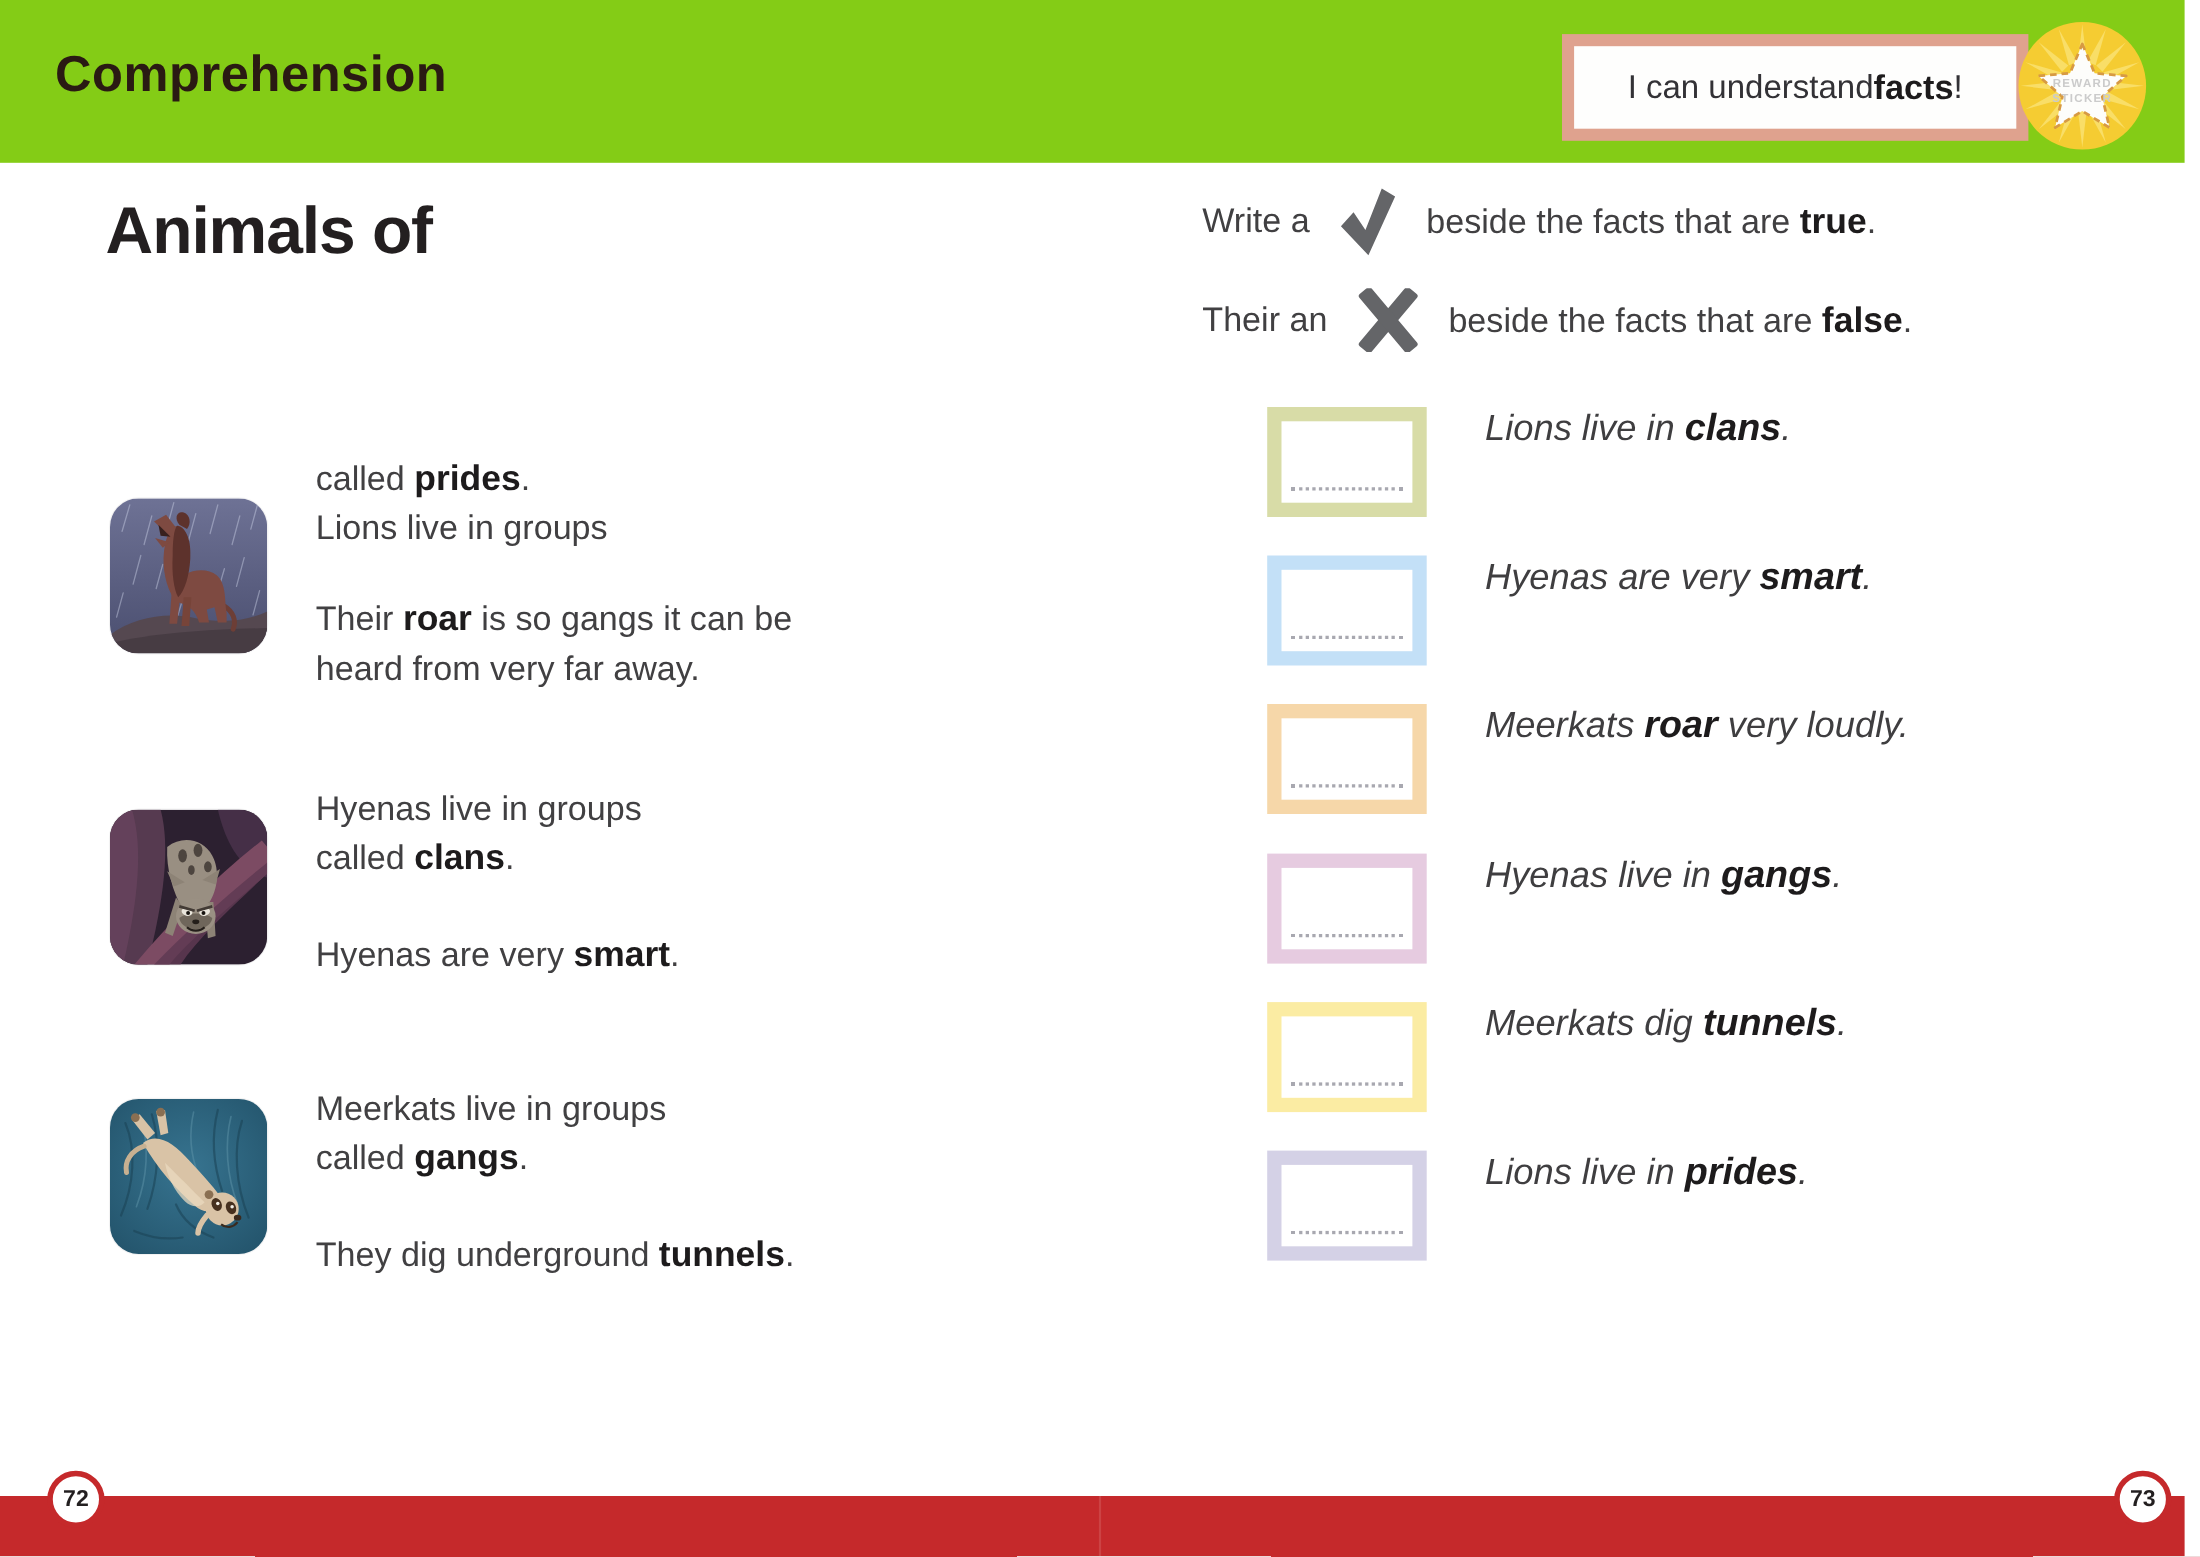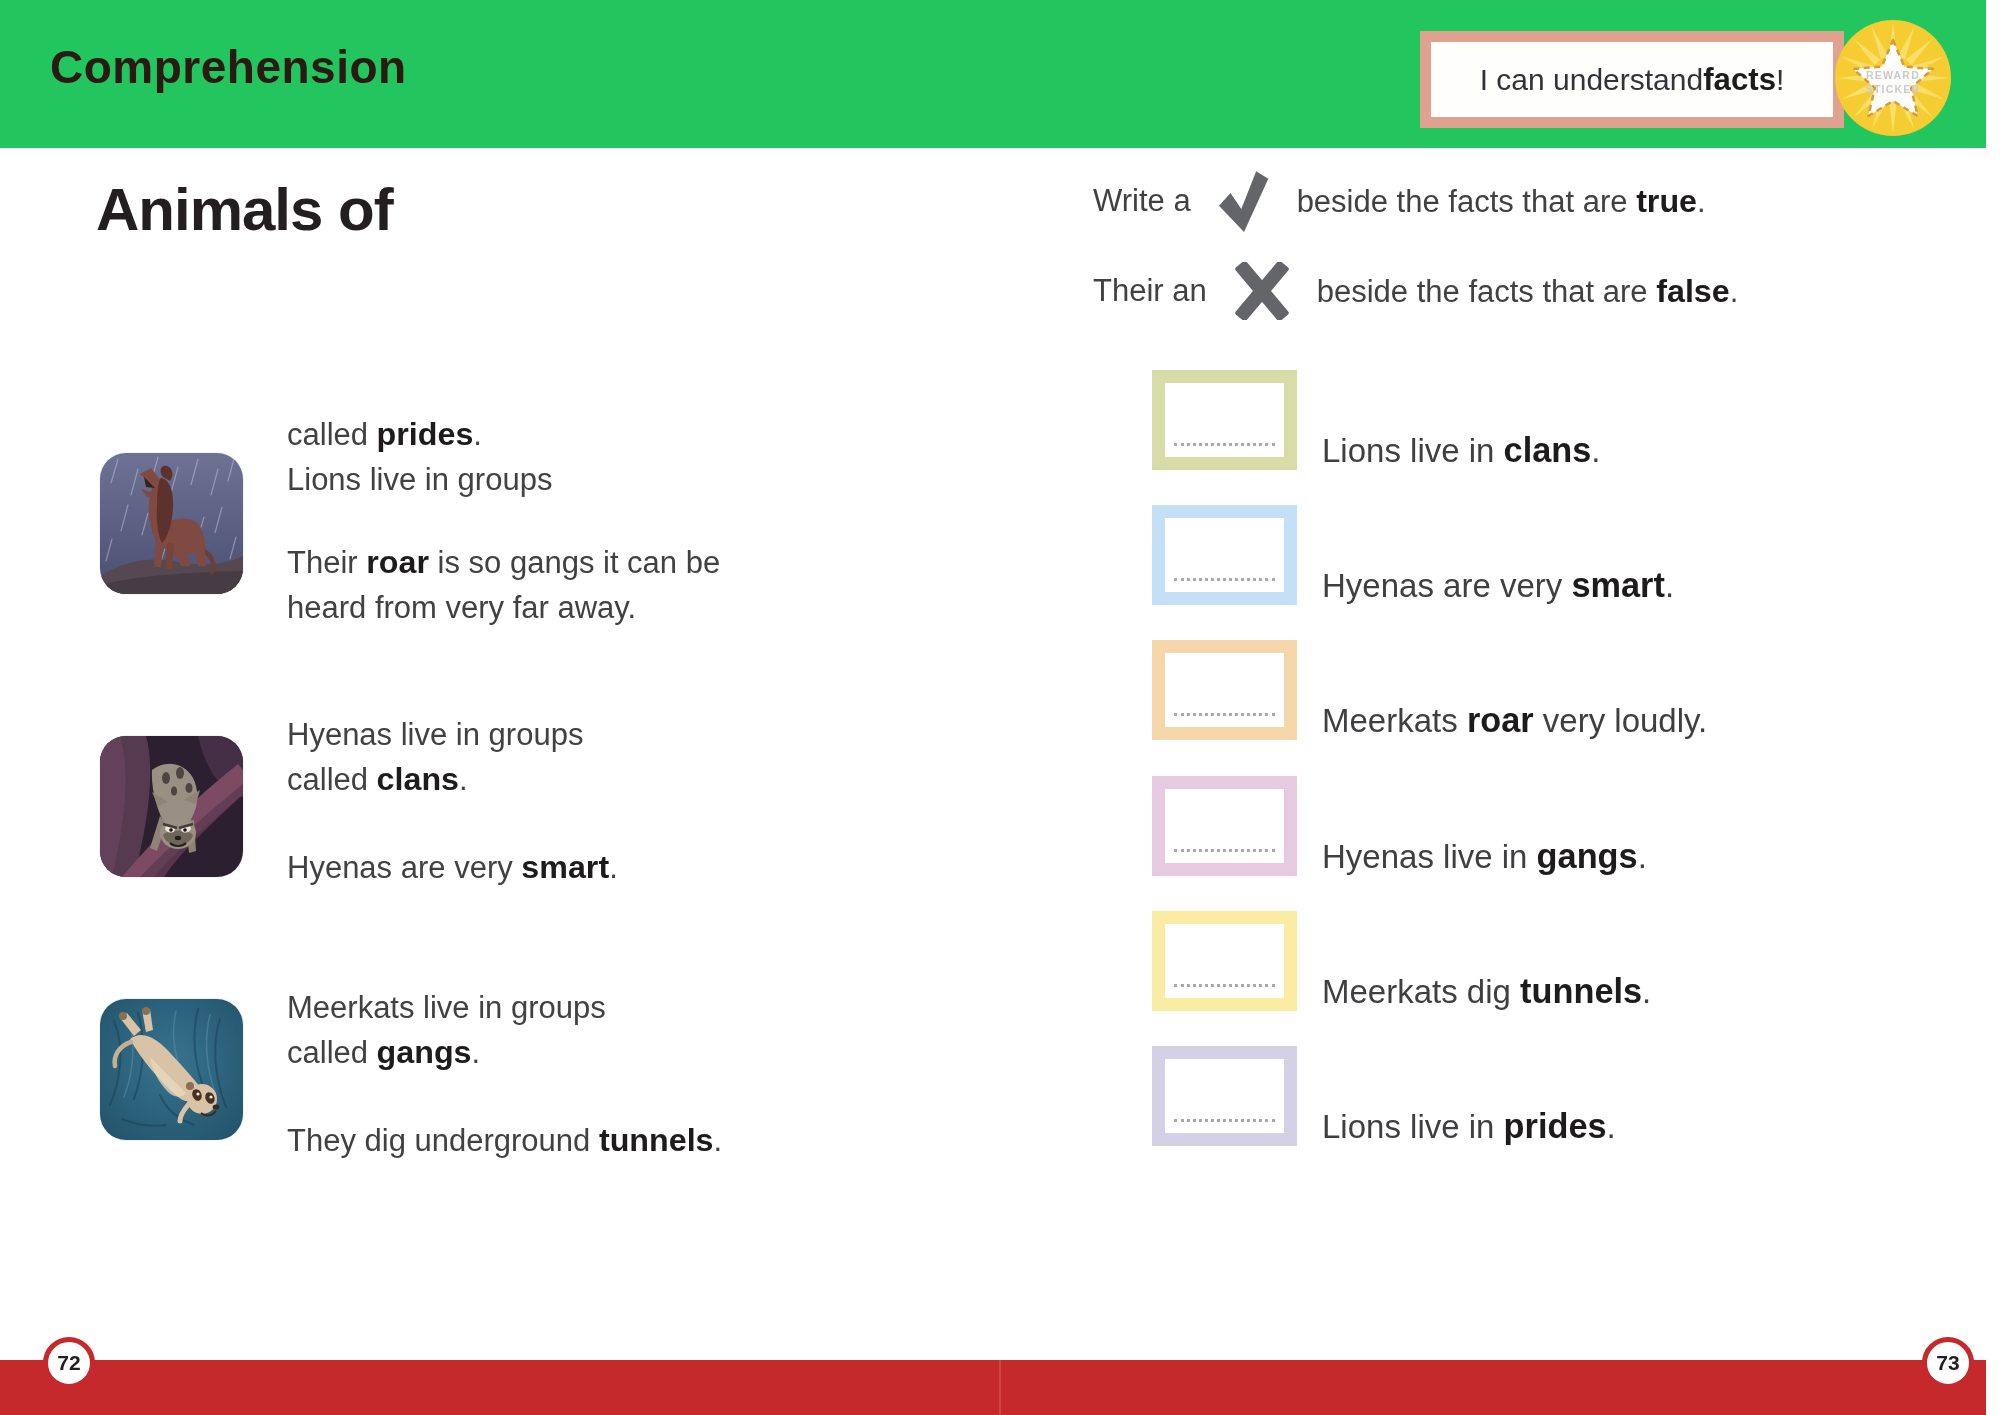--- a/index.html
+++ b/index.html
@@ -4,41 +4,41 @@
 <style>
   * { margin:0; padding:0; box-sizing:border-box; }
   html,body { background:#e8e8e8; }
   #page {
     position:relative; width:2000px; height:1415px;
     background:#ffffff; overflow:hidden;
     font-family:"Liberation Sans", sans-serif;
     color:#414042;
   }
   
-  .header { position:absolute; left:0; top:0; width:2000px; height:148px; background:#22c55e; }
+  .header { position:absolute; left:0; top:0; width:2000px; height:148px; background:#84cc16; }
   .category { position:absolute; left:50px; top:40px; font-size:46px; font-weight:800; color:#2A1A13; letter-spacing:.5px; }
   .badge { position:absolute; left:1420px; top:31px; width:424px; height:97px; background:#DFA28E; }
   .badge-inner {
     position:absolute; inset:11px; background:#FEFEFD;
     display:flex; align-items:center; justify-content:center;
     font-size:30px; color:#333236; white-space:nowrap;
   }
   .sticker { position:absolute; left:1831px; top:16px; width:124px; height:124px; }
   
   .page-title { position:absolute; left:96px; top:175px; font-size:60px; font-weight:800; color:#231F20; letter-spacing:-1px; }
   .animal-img { position:absolute; left:100px; width:143px; height:141px; border-radius:26px; overflow:hidden; box-shadow:0 0 0 1px rgba(0,0,0,.05); }
   .animal-img svg { display:block; width:100%; height:100%; }
   .para { position:absolute; left:287px; font-size:31px; line-height:45px; color:#414042; }
   .line { white-space:nowrap; }
   .kw { font-weight:800; color:#1D1B1C; font-size:1.04em; }
   
   .instr { position:absolute; left:1093px; height:86px; display:flex; align-items:center; gap:26px; font-size:31px; color:#414042; white-space:nowrap; }
   .check-glyph { width:54px; height:68px; flex:0 0 auto; }
   .cross-glyph { width:58px; height:58px; flex:0 0 auto; }
-  .fact-row { position:absolute; left:1152px; height:100px; display:flex; align-items:flex-end; gap:25px; }
+  .fact-row { position:absolute; left:1152px; height:100px; display:flex; align-items:flex-start; gap:53px;font-style:italic; }
   .fact-box { position:relative; width:145px; height:100px; flex:0 0 auto; }
   .fact-box-inner { position:absolute; inset:13px; background:#fff; }
   .fact-box-inner::after {
     content:""; position:absolute; left:9px; right:9px; bottom:11px;
     border-bottom:3px dotted #A8A8B0;
   }
   .fact-text { font-size:33px; color:#3F3E40; white-space:nowrap; }
   
   .lt { position:absolute; left:1270px; top:1182px; width:458px; height:148px; }
   .lt-tab { position:absolute; left:0; top:0; width:212px; height:46px; background:#C96A55; border-radius:10px 26px 0 0; }

